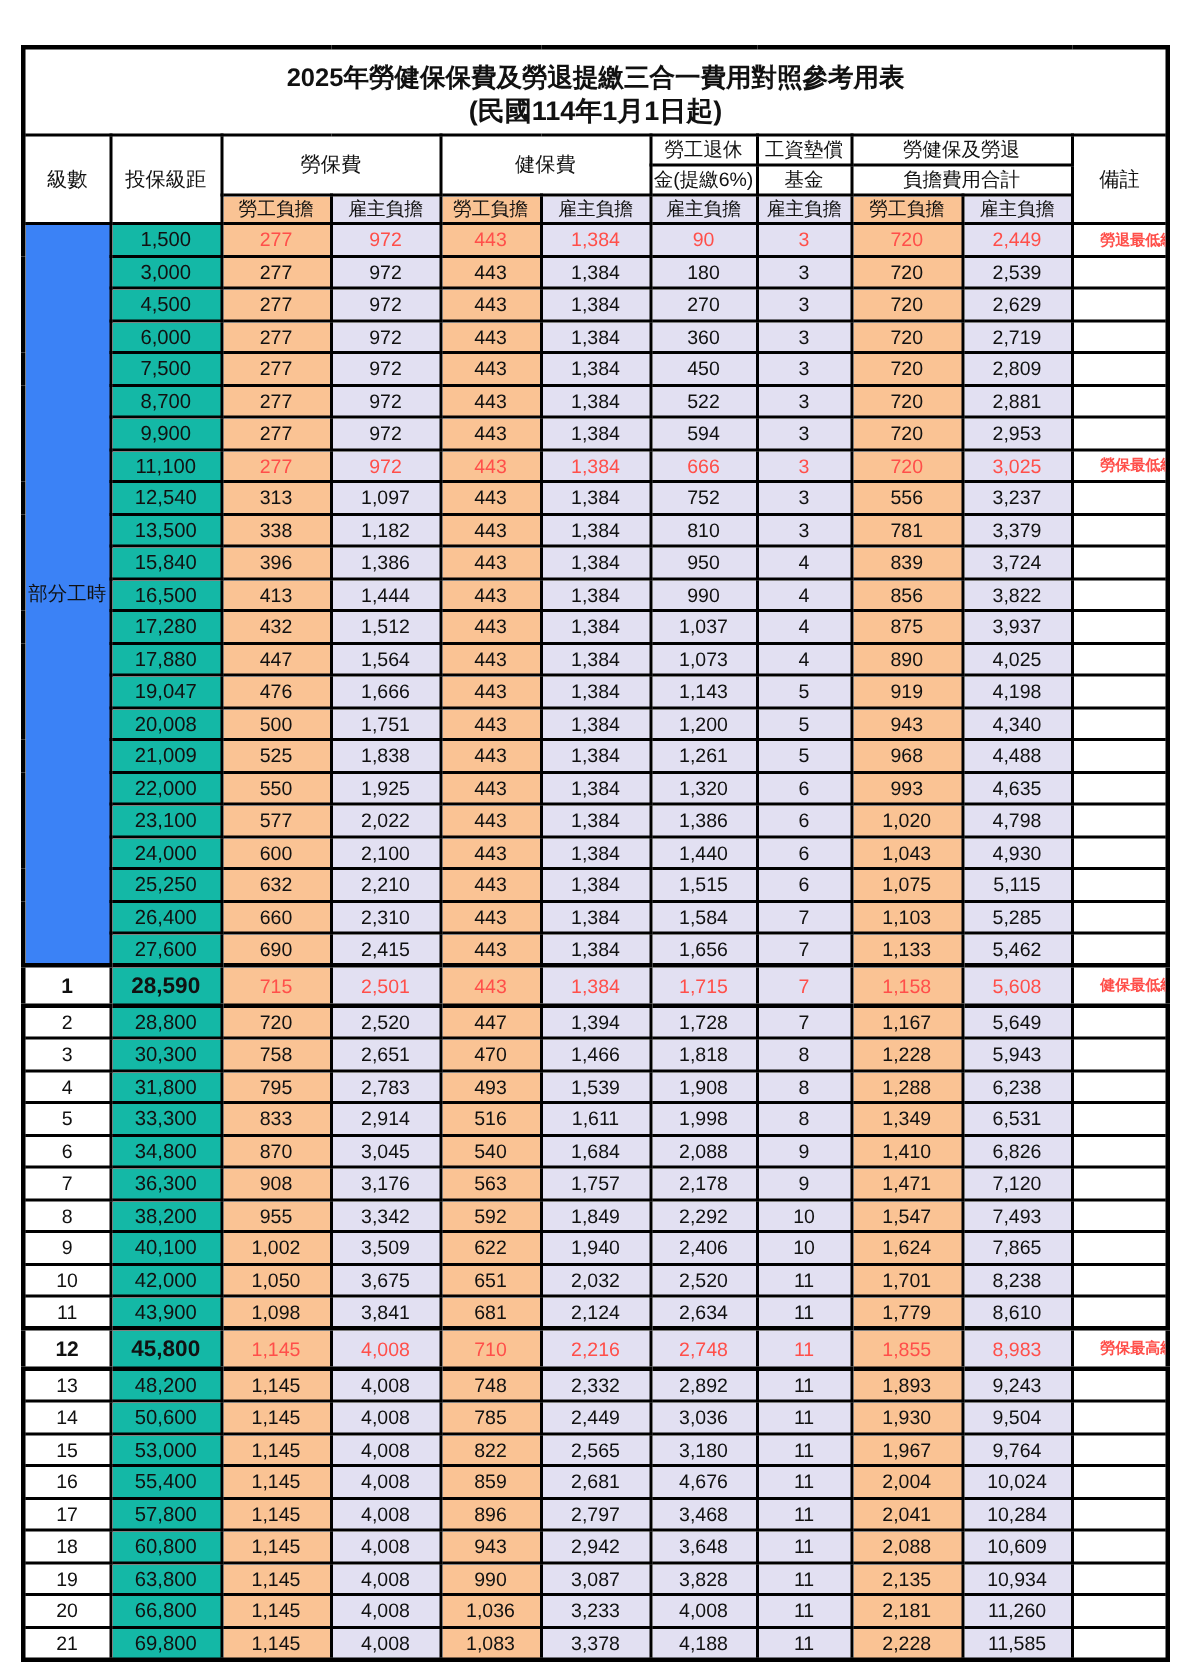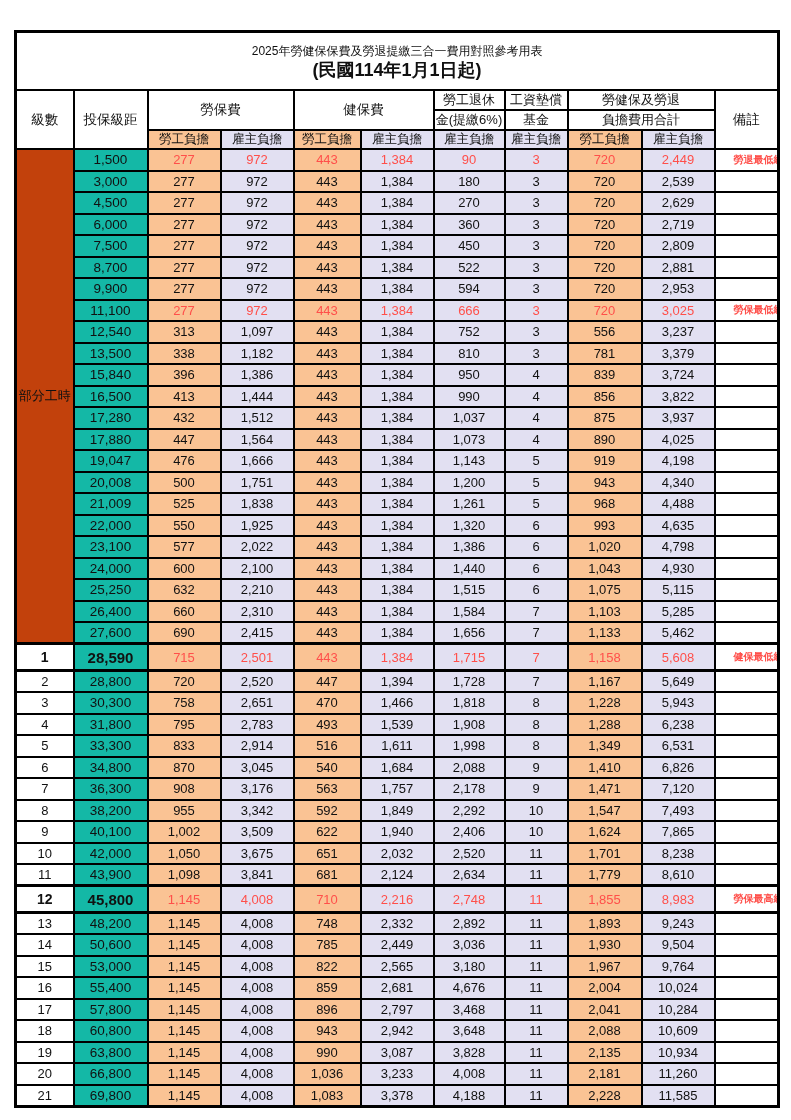--- a/index.html
+++ b/index.html
@@ -25,36 +25,36 @@
     border:2px solid var(--grid);
     text-align:center;
     vertical-align:middle;
     padding:0;
     overflow:hidden;
     white-space:nowrap;
     font-weight:normal;
   }
   table{border:3px solid var(--grid);}
   .title-cell{height:56px;border-bottom:2px solid var(--grid);}
-  .title-line1{font-size:12px;font-weight:normal;line-height:1.6;}
+  .title-line1{font-size:17px;font-weight:bold;line-height:1.6;}
   .title-line2{font-size:18px;font-weight:bold;line-height:1.1;}
   .h1{height:20px;font-size:13px;}
   .h2{height:19px;font-size:13px;}
   .h3{height:14px;font-size:12.5px;}
   .hdr{font-size:13.5px;}
   .emp-h{background:var(--emp-bg);}
   .er-h{background:var(--er-bg);}
   tbody tr{height:21.5px;}
   tbody tr.thick{height:27px;}
   td.num{font-size:13px;}
   td.emp{background:var(--emp-bg);}
   td.er{background:var(--er-bg);}
   td.level{font-size:13px;background:#fff;}
   td.bracket{font-size:13.5px;background:#14b8a6;}
-  td.parttime{font-size:13px;background:#c2410c;}
+  td.parttime{font-size:13px;background:#3b82f6;}
   td.note{font-size:10px;font-weight:bold;color:var(--red);background:#fff;padding:0 18px;}
   tr.red td.num{color:var(--red);}
   tr.thick td{border-top-width:3px;border-bottom-width:3px;}
   tr.thick td.level{font-size:14px;font-weight:bold;}
   tr.thick td.bracket{font-size:15px;font-weight:bold;margin-left:13px;}
 </style>
 </head>
 <body>
 
 <table>

